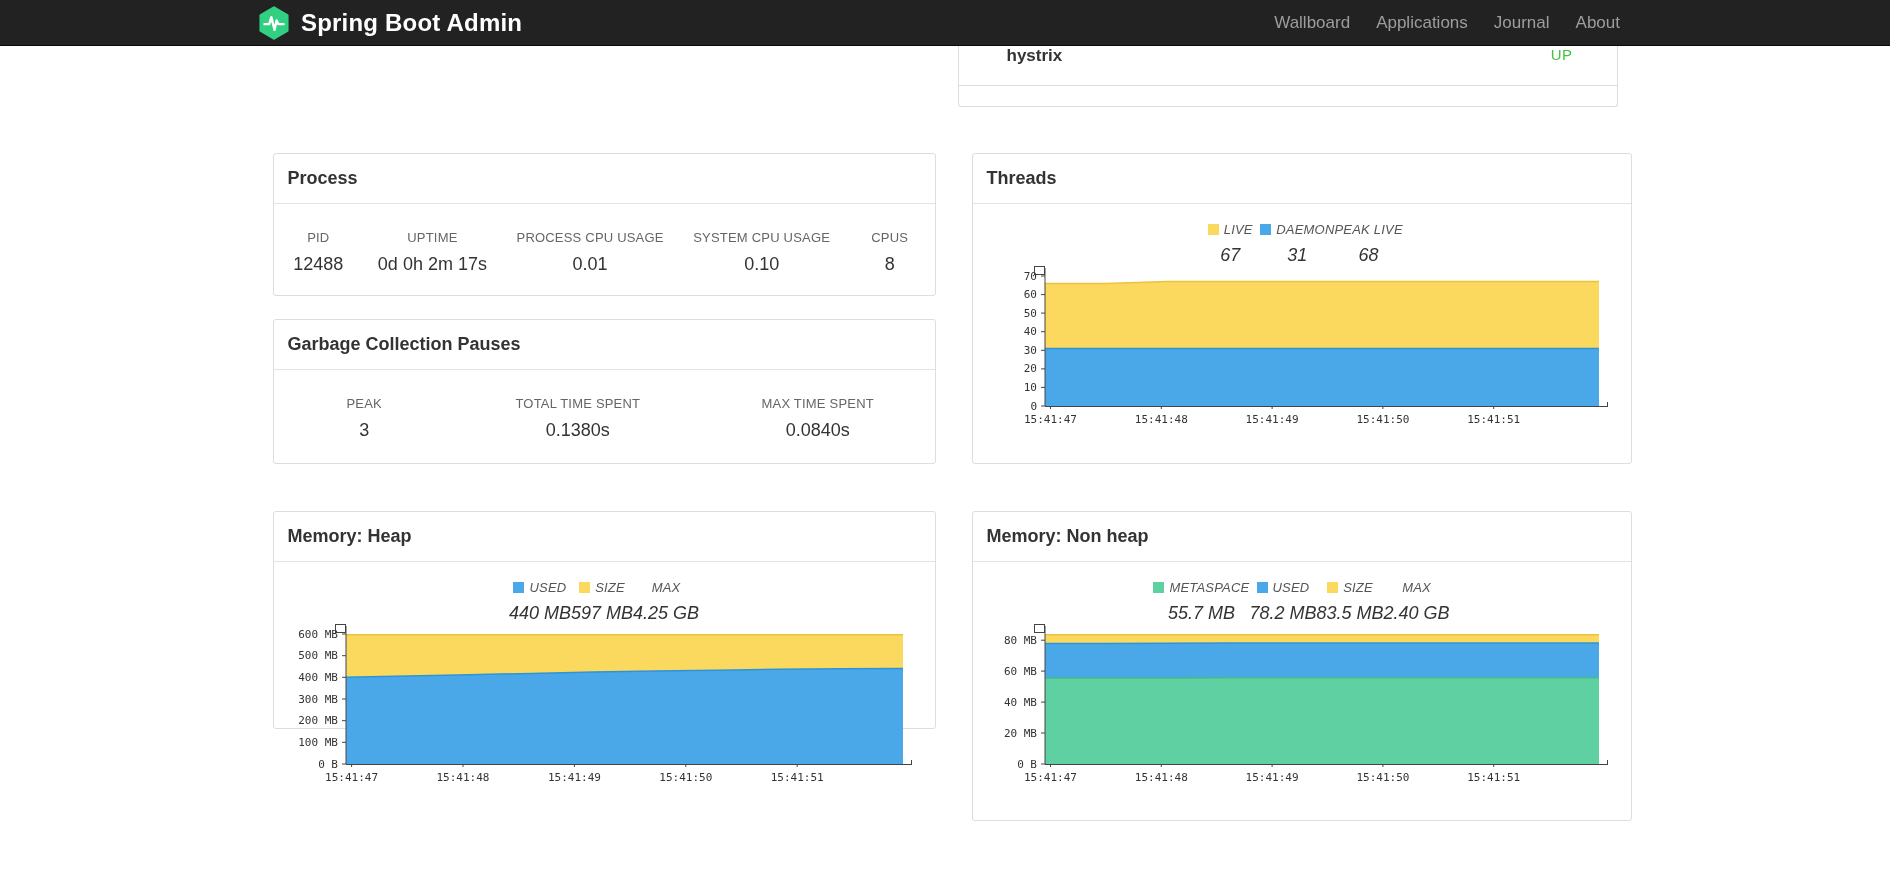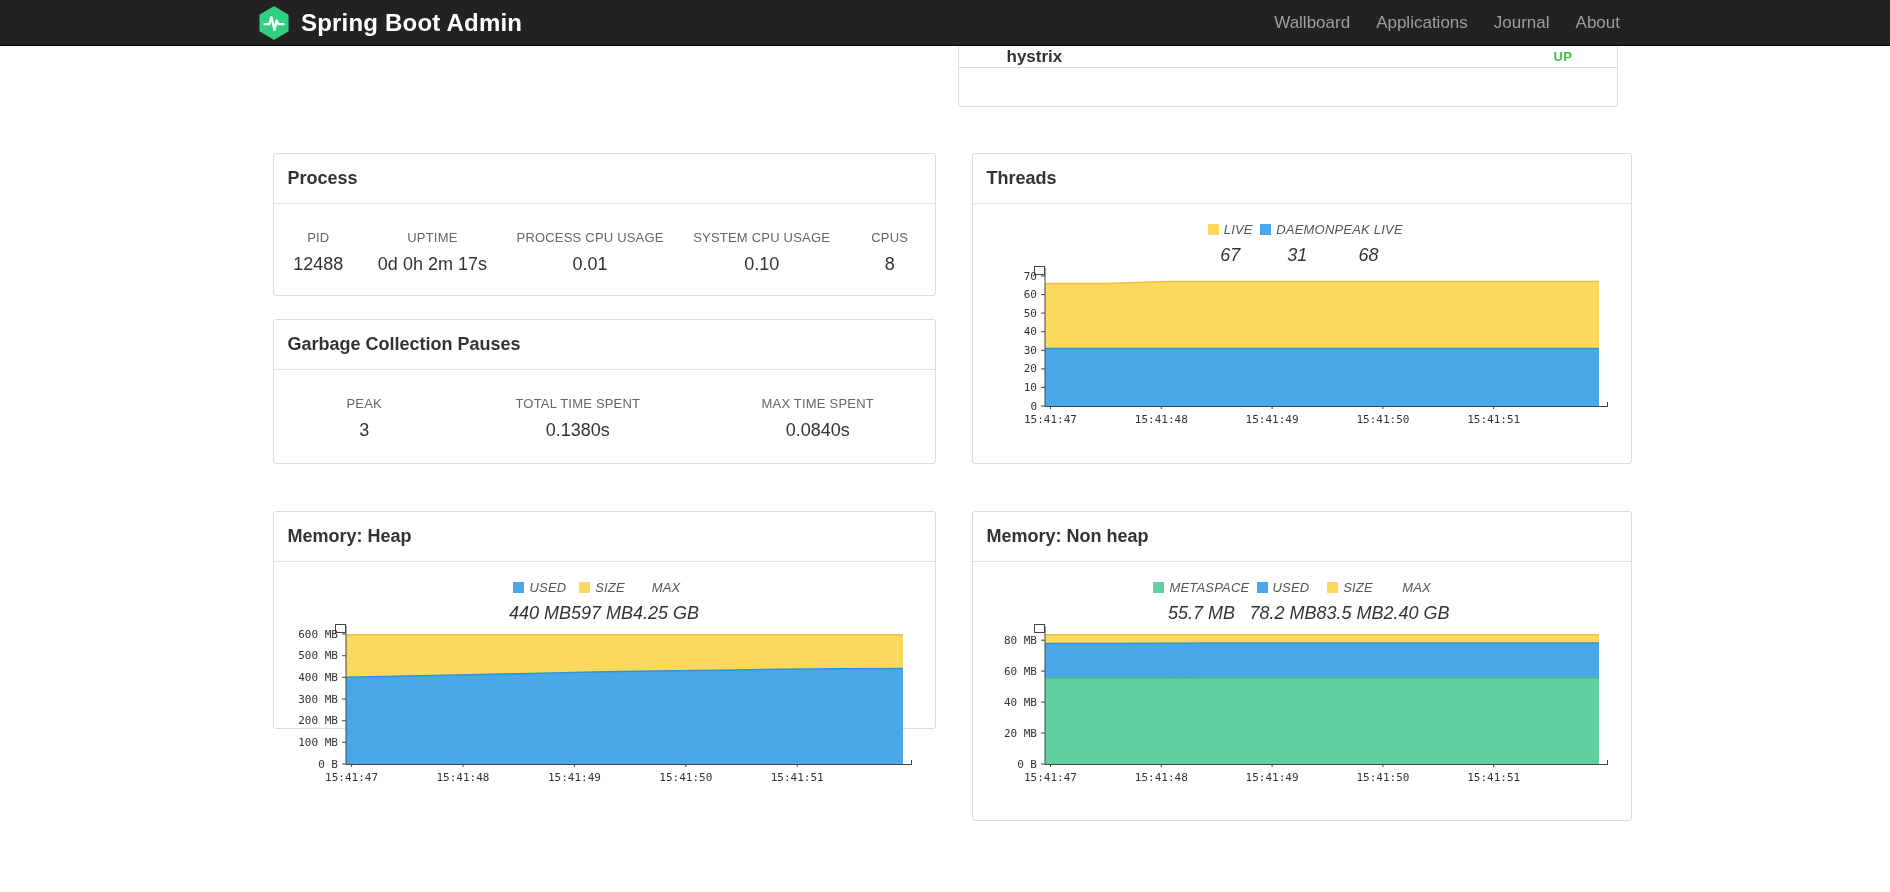--- a/index.html
+++ b/index.html
@@ -21,24 +21,24 @@
   .grid { display:flex; gap:36px; }
   .col-left { width:663px; }
   .col-right { width:660px; }
 
   
   .panel { background:#fff; border:1px solid #ddd; border-radius:3px; }
   .panel-header { height:50px; line-height:49px; padding:0 14px; font-size:18px; font-weight:bold; color:#333;
                   border-bottom:1px solid #e3e3e3; }
   .hystrix-panel { margin-left:685px; width:660px; height:61px; border-top:none; border-radius:0 0 3px 3px;
                    overflow:hidden; margin-bottom:46px; }
-  .app-row { height:22px; display:flex; align-items:center; justify-content:space-between;
+  .app-row { height:40px; display:flex; justify-content:space-between;
              padding:0 44px 0 48px; border-bottom:1px solid #ddd; }
   .app-name { font-size:17px; font-weight:600; color:#333; text-decoration:none; }
-  .app-status { font-size:13px; font-weight:bold; letter-spacing:0.5px; }
+  .app-status { font-size:15px; font-weight:normal; letter-spacing:0.5px; }
 
   .panel-process { height:143px; margin-bottom:23px; }
   .panel-gc { height:145px; margin-bottom:47px; }
   .panel-threads { height:311px; margin-bottom:47px; }
   .panel-heap { height:218px; }
   .panel-nonheap { height:310px; }
 
   
   .stats-row { display:flex; justify-content:space-around; text-align:center; padding-top:26px; }
   .legend-row { display:flex; justify-content:center; text-align:center; padding-top:18px;font-style:italic; }

